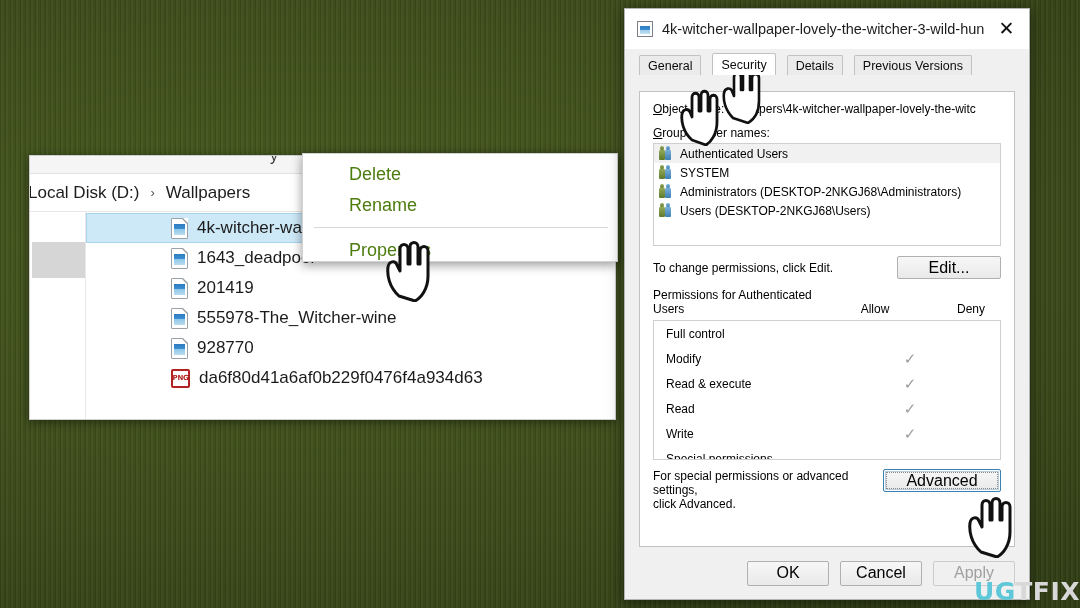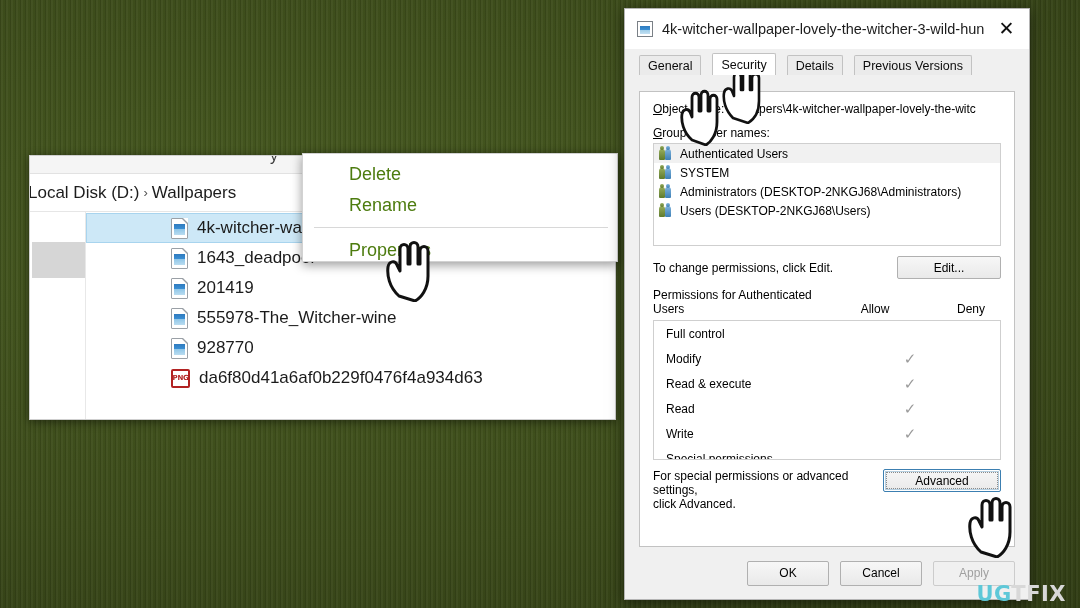--- a/index.html
+++ b/index.html
@@ -35,21 +35,21 @@
     position:absolute; left:240px; top:-9px; font-size:16px; color:#3b3b3b;
     white-space:nowrap;
   }
   .exp-addressbar{
     position:absolute; left:0; top:18px; width:100%; height:38px;
     background:#ffffff; border-bottom:1px solid #e6e6e6;
     display:flex; align-items:center; padding-left:0;
   }
   .breadcrumb{
     font-size:17px; color:#1c1c1c; white-space:nowrap;
-    margin-left:-2px; display:flex; align-items:center; gap:4px;
+    margin-left:-2px; display:flex; align-items:center; gap:11px;
   }
   .bc-sep{ color:#555; font-size:13px; }
   .exp-body{ position:absolute; left:0; top:56px; right:0; bottom:0; display:flex; }
   .exp-nav{
     width:56px; flex:0 0 56px; background:#ffffff;
     border-right:1px solid #e8e8e8; position:relative;
   }
   .nav-placeholder{
     position:absolute; left:2px; top:30px; width:53px; height:36px;
     background:#d6d6d6;
@@ -162,21 +162,21 @@
     content:""; position:absolute; left:1px; top:-3px; width:4px; height:4px;
     border-radius:50%; background:inherit;
   }
   .edit-line{
     display:flex; align-items:center; justify-content:space-between;
     margin-top:10px; font-size:12px;
   }
   .btn{
     background:linear-gradient(180deg,#f7f7f7,#e9e9e9);
     border:1px solid #b0b0b0; border-radius:2px;
-    font-family:"Liberation Sans", sans-serif; font-size:12px; color:#000;
+    font-family:"Liberation Sans", sans-serif; font-size:16px; color:#000;
     display:inline-flex; align-items:center; justify-content:center;
   }
   .btn-edit{ width:104px; height:23px; }
   .perm-head{
     display:flex; margin-top:9px; font-size:12px; line-height:14px;
   }
   .perm-head .lbl{ flex:1; }
   .perm-head .cols{ display:flex; align-self:flex-end;gap:36px; }
   .perm-head .cols span{ width:60px; text-align:center; }
   .permbox{
@@ -205,22 +205,22 @@
   }
   .btn-foot{ width:82px; height:25px; }
   .btn-foot.disabled{
     color:#a0a0a0; background:#f0f0f0; border-color:#ccc;
   }
   
   .cursor{ position:absolute; pointer-events:none; }
   .cursor svg{ display:block; }
   
   #watermark{
-    position:absolute; right:14px; bottom:2px;
-    font-family:"DejaVu Sans", sans-serif; font-size:21px; font-weight:bold;
+    position:absolute; right:0; bottom:2px;
+    font-family:"DejaVu Sans", sans-serif; font-size:25px; font-weight:bold;
     letter-spacing:.5px; color:#5ec8d8;
   }
   #watermark .w2{ color:#d8d8d8; }
 </style>
 </head>
 <body>
 
 <div id="desktop"></div>
 
 <div id="explorer">

